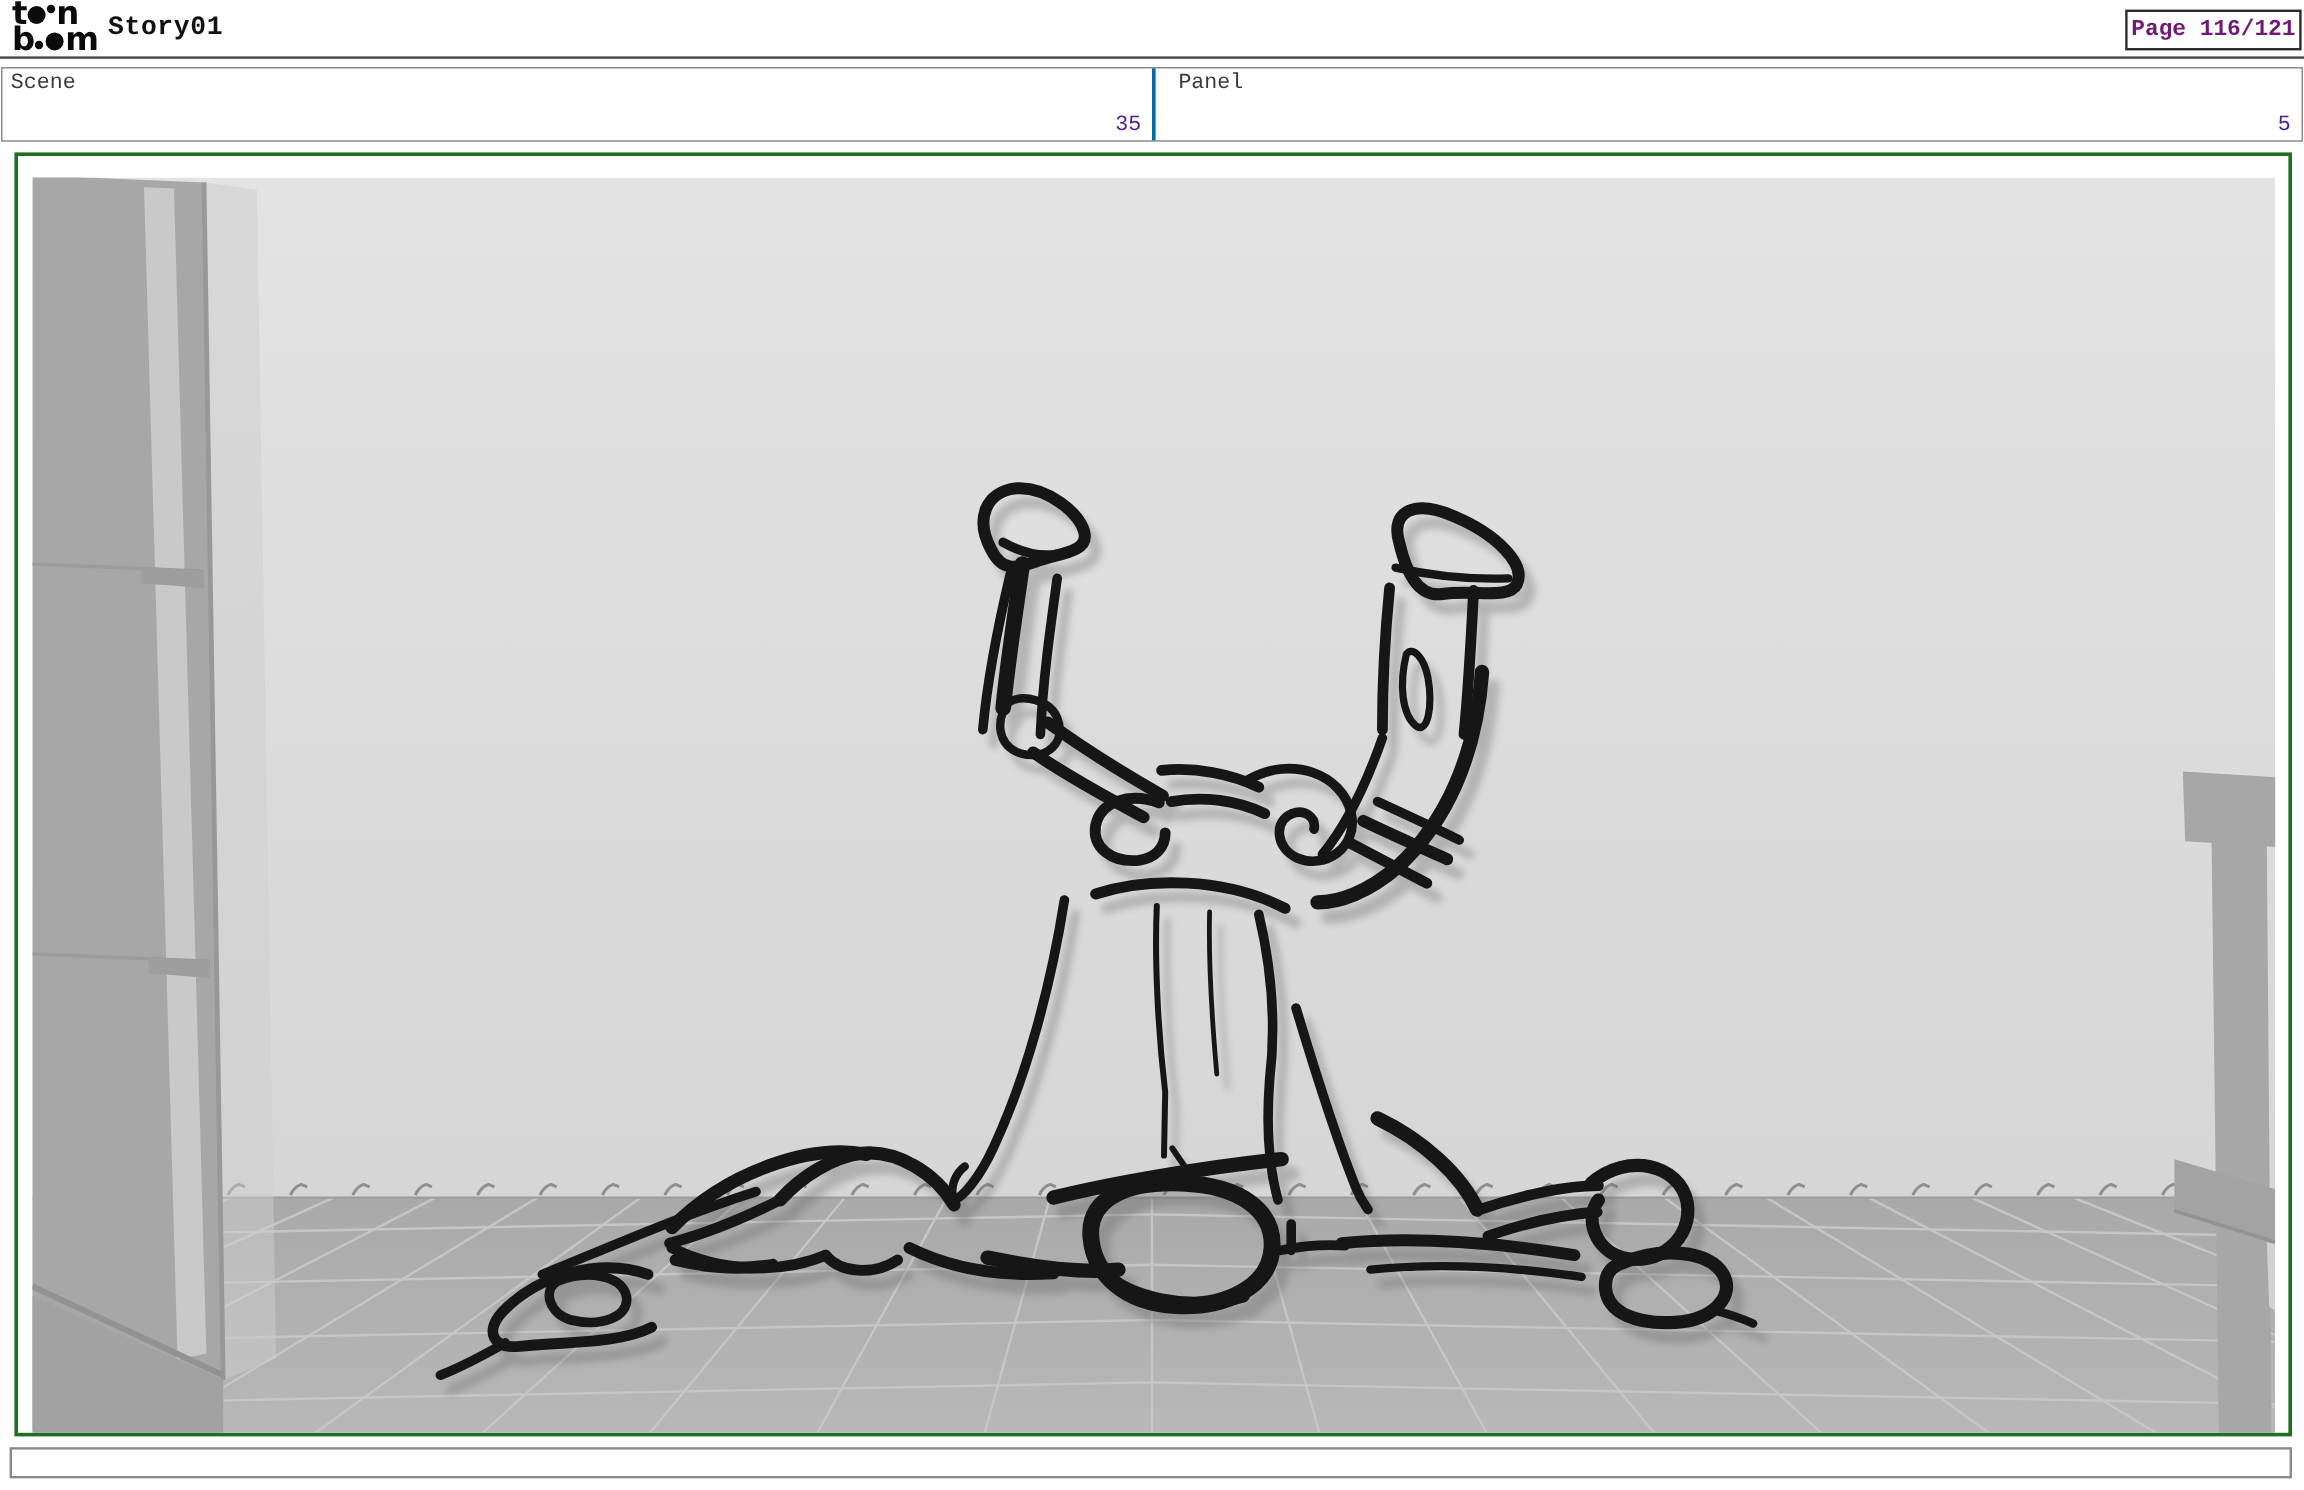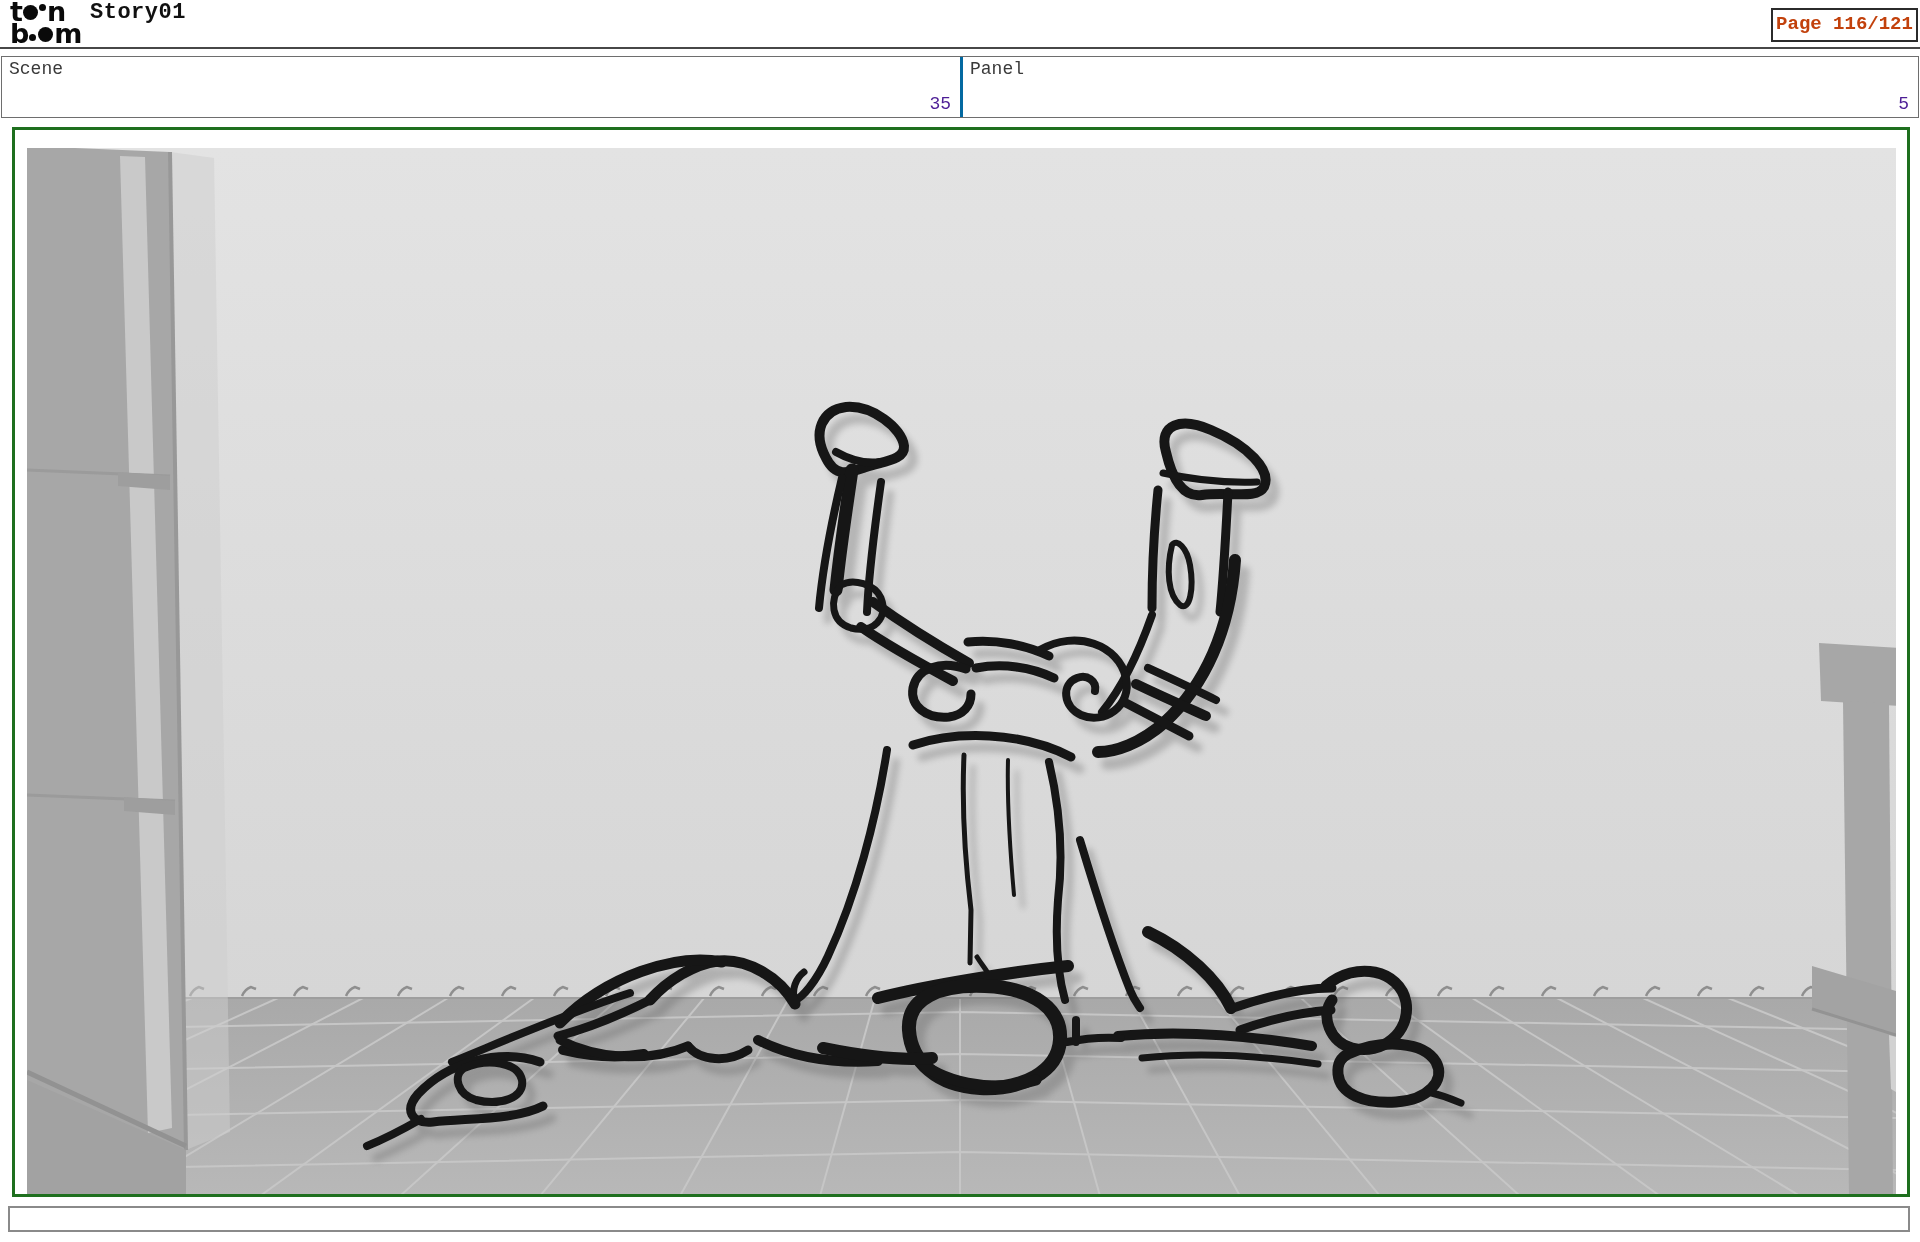--- a/index.html
+++ b/index.html
@@ -12,28 +12,28 @@
     font-family:"Liberation Mono","DejaVu Sans Mono",monospace;color:#222;
   }
   
   .header{position:absolute;left:0;top:0;width:1920px;height:47px;background:#fff;border-bottom:2px solid #474747;}
   .logo{position:absolute;left:10px;top:1px;width:76px;height:44px;}
   .logo-row{display:flex;align-items:center;height:22px;font-family:"DejaVu Sans",sans-serif;font-weight:bold;font-size:27px;line-height:20px;color:#0a0a0a;letter-spacing:-1px;}
   .dot{display:inline-block;background:#0a0a0a;border-radius:50%;}
   .dot-lg{width:15px;height:15px;margin:0 1px;}
   .dot-sm{width:7px;height:7px;margin:0 1px 10px 0;}
   .dot-sm2{width:7px;height:7px;margin:6px 1px 0 1px;}
-  .title{position:absolute;left:90px;top:0;font-size:22px;font-weight:bold;color:#111;letter-spacing:0.5px;text-align:right;}
+  .title{position:absolute;left:90px;top:10px;font-size:22px;font-weight:bold;color:#111;letter-spacing:0.5px;text-align:right;}
   .page-box{position:absolute;left:1771px;top:8px;width:143px;height:30px;border:2px solid #2b2b2b;background:#fff;
-            font-size:19px;font-weight:bold;color:#c2410c;text-align:center;line-height:29px;}
+            font-size:19px;font-weight:bold;color:#701a75;text-align:center;line-height:29px;}
   
   .info-row{position:absolute;left:1px;top:56px;width:1916px;height:60px;border:1px solid #6e6e6e;background:#fff;display:flex;}
   .cell{position:relative;height:100%;}
   .cell-scene{width:958px;border-right:3px solid #0369a1;}
-  .cell-panel{flex:1;}
+  .cell-panel{flex:1;margin-left:12px;}
   .cell-label{position:absolute;left:7px;top:2px;font-size:18px;color:#3a3a3a;}
   .cell-value{position:absolute;right:9px;bottom:3px;font-size:18px;color:#4c1d95;}
   
   .frame{position:absolute;left:12px;top:127px;width:1892px;height:1064px;border:3px solid var(--frame-green);background:#fff;overflow:hidden;}
   .stage{position:absolute;left:12px;top:18px;width:1869px;height:1048px;display:block;}
   .wallF{fill:url(#wallG);}
   .floorF{fill:url(#floorG);}
   .gridL{stroke:var(--grid-line);stroke-width:2;fill:none;}
   .tick{stroke:#8f8f8f;stroke-width:2.5;fill:none;}
   .setF{fill:var(--set-grey);}

